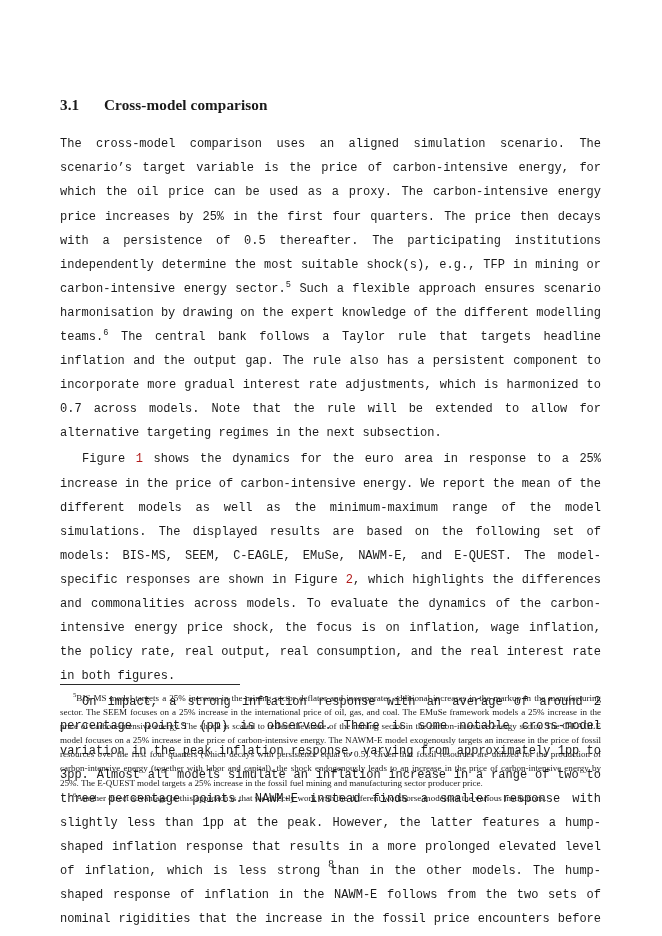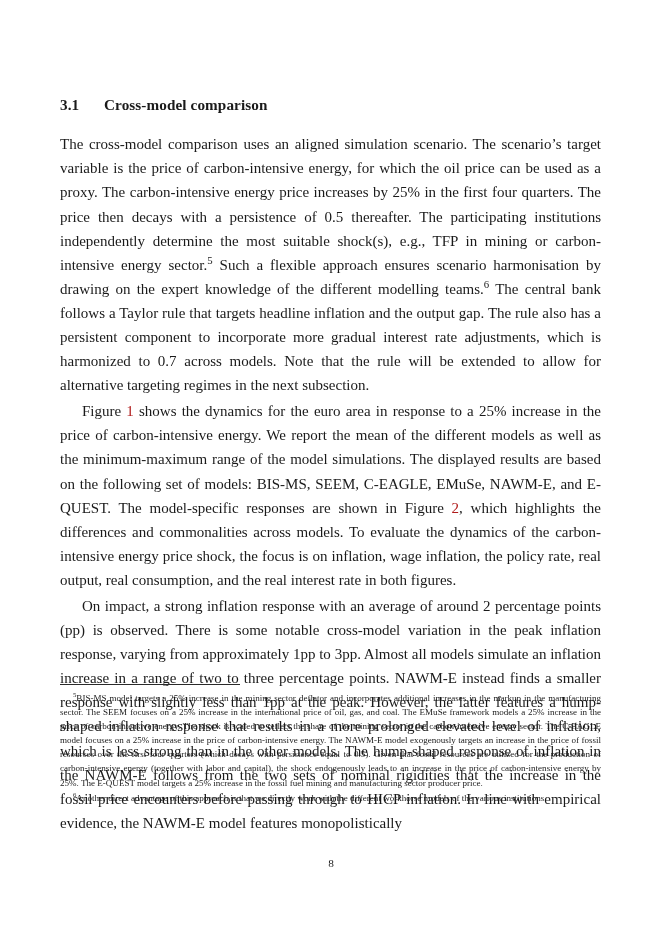--- a/index.html
+++ b/index.html
@@ -33,26 +33,27 @@
     font-weight: bold;
     margin: 0 0 18px 0;
     letter-spacing: 0.1px;
     line-height: 1.2;
   }
   h2.section-heading .sec-num {
     display: inline-block;
     min-width: 44px;
   }
   p.body-par {
-    font-size: 15px;
+    font-size: 12px;
     line-height: 24.1px;
     text-align: justify;
     text-justify: inter-word;
     margin: 0 0 2px 0;
     hyphens: none;
+    font-family: Liberation Mono, monospace;
   }
   p.body-par.indented {
     text-indent: 22px;
   }
   p.body-par.last-line-left {
     margin-bottom: 14px;
   }
   .xref {
     color: #b01a1a;
   }

